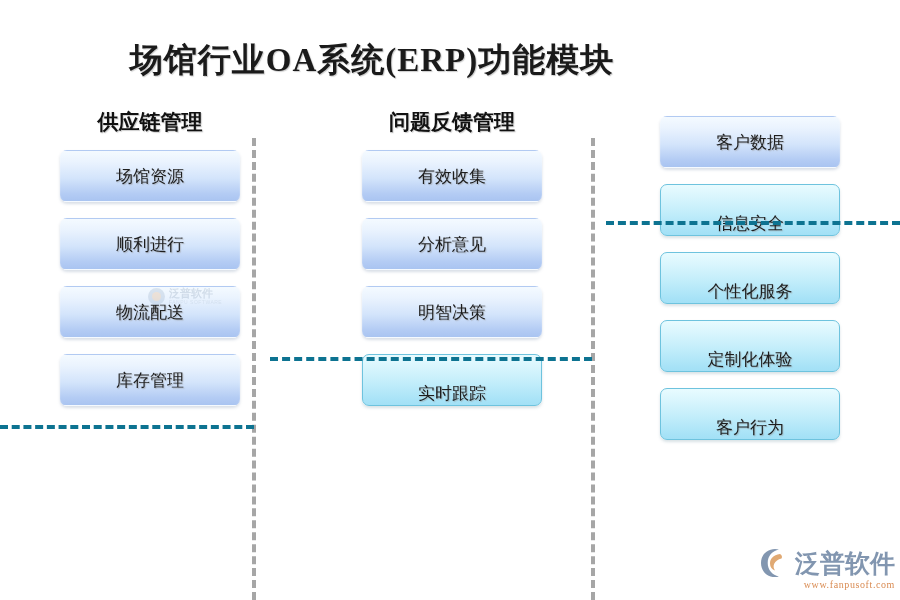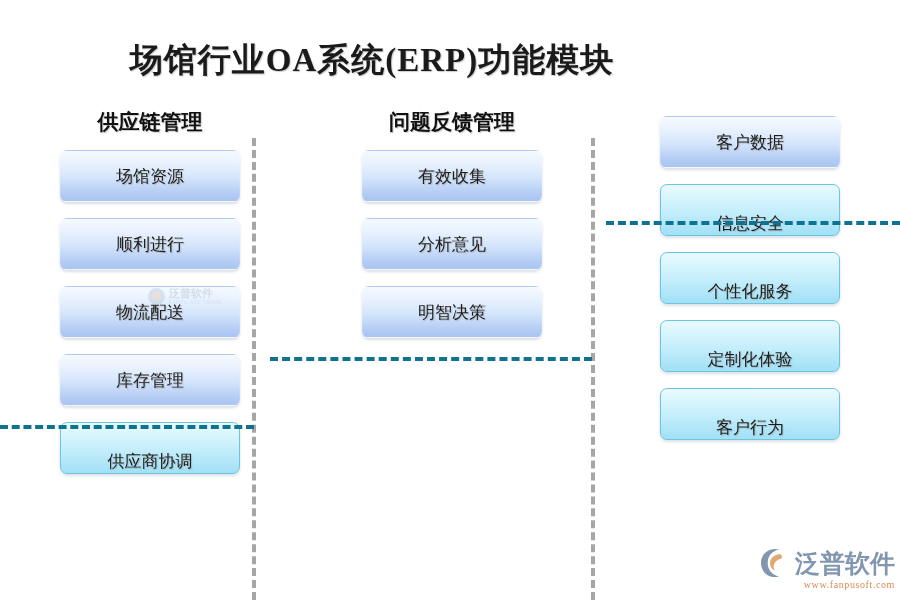--- a/index.html
+++ b/index.html
@@ -171,37 +171,37 @@
         </div>
       <div class="box blue">
           <span>顺利进行</span>
         </div>
       <div class="box blue">
           <span>物流配送</span>
         </div>
       <div class="box blue">
           <span>库存管理</span>
         </div>
-      <div class="box cyan">
-          <span>供应商协调</span>
-        </div>
     </div>
   </div>
 
   <div class="col" id="col2">
     <div class="col-head">问题反馈管理</div>
     <div class="boxes">
       <div class="box blue">
           <span>有效收集</span>
         </div>
       <div class="box blue">
           <span>分析意见</span>
         </div>
       <div class="box blue">
           <span>明智决策</span>
+        </div>
+      <div class="box cyan">
+          <span>实时跟踪</span>
         </div>
     </div>
   </div>
 
   <div class="col" id="col3">
     <div class="boxes">
       <div class="box blue">
           <span>客户数据</span>
         </div>
       <div class="box cyan">

